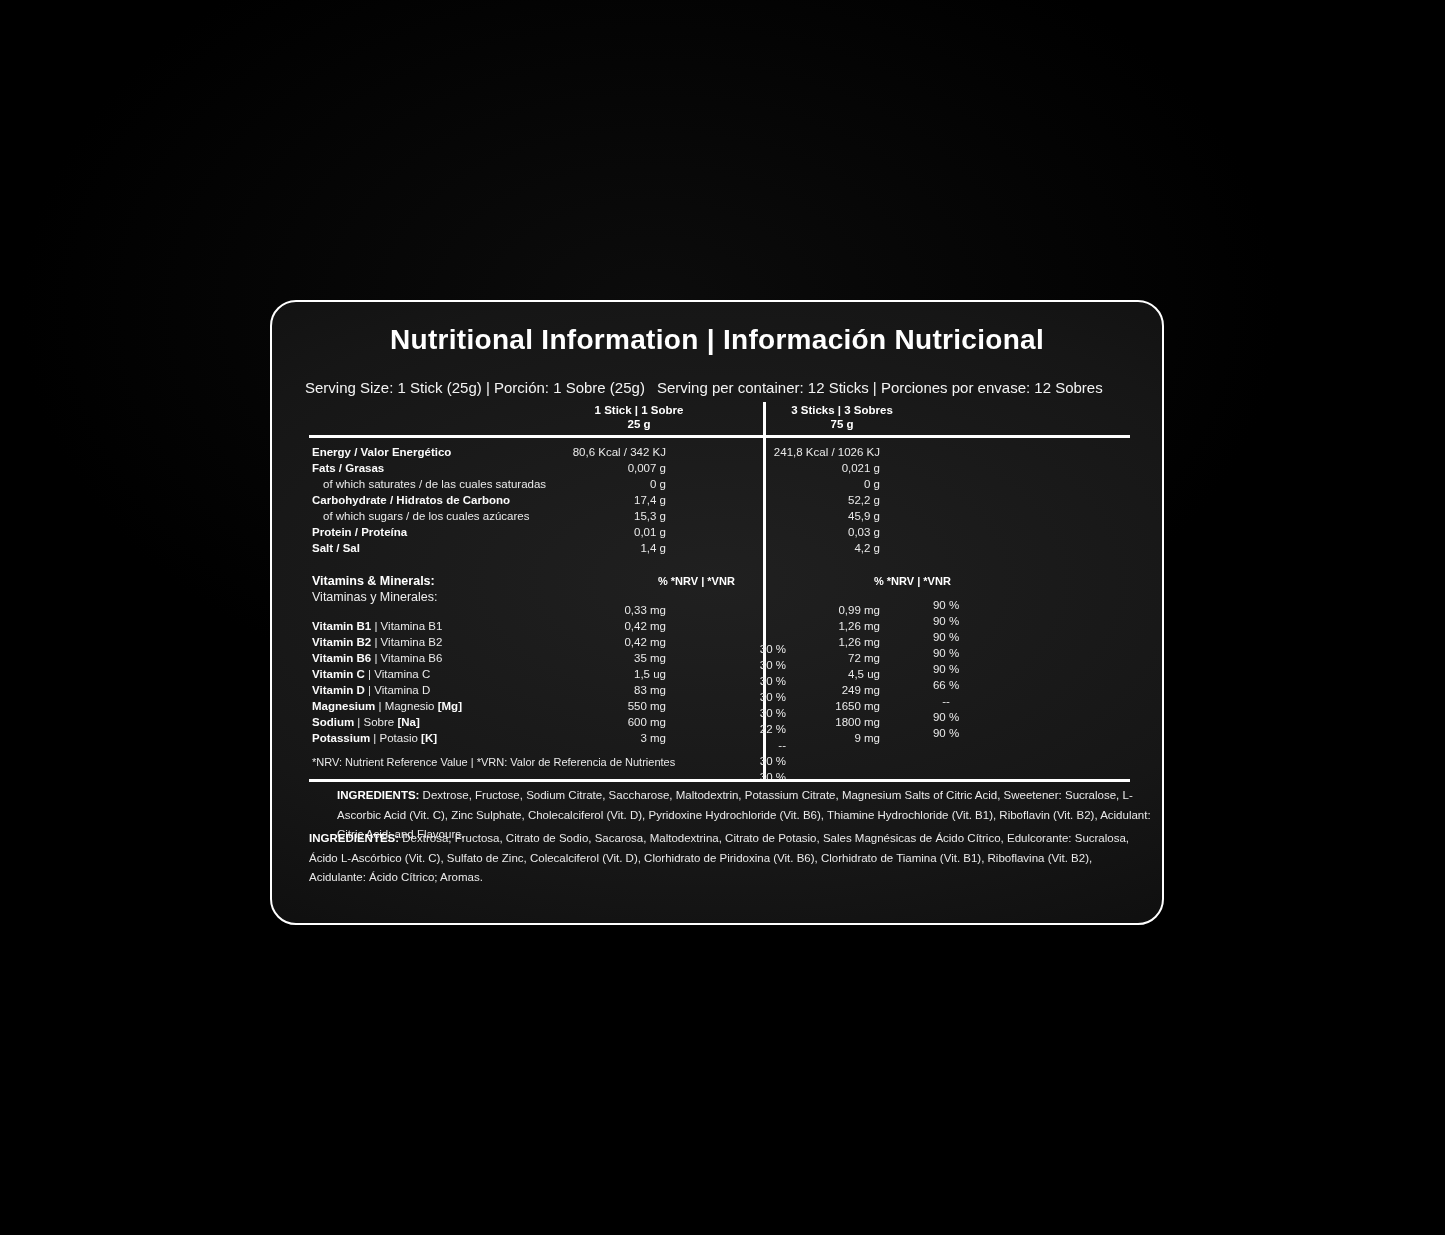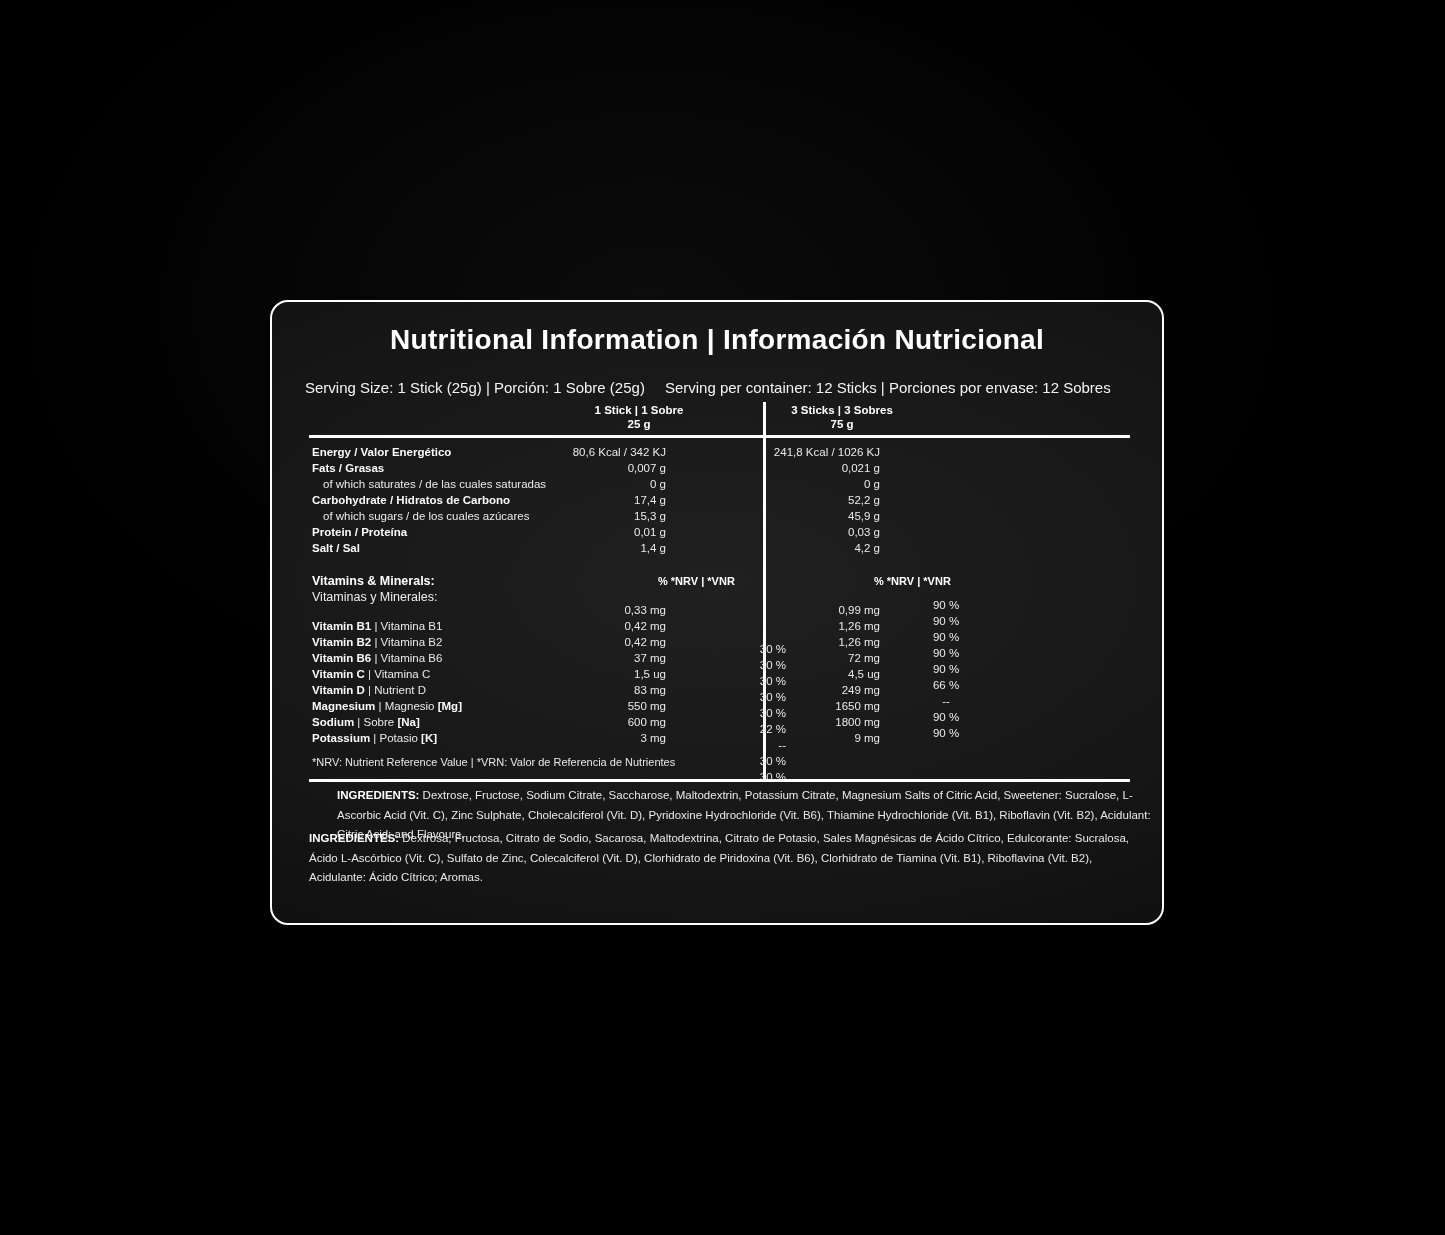--- a/index.html
+++ b/index.html
@@ -6,31 +6,31 @@
   body{
     width:1445px;height:1235px;overflow:hidden;
     background:#000 radial-gradient(900px 600px at 45% 25%, #0c0c0c 0%, #000 70%);
     font-family:"Liberation Sans", sans-serif;
     color:#efefef;
     -webkit-font-smoothing:antialiased;
   }
   .panel{
     position:absolute;left:270px;top:300px;width:894px;height:625px;
     box-sizing:border-box;
-    border:2.5px solid #fff;border-radius:18px;
+    border:2.5px solid #fff;border-radius:26px;
     background:radial-gradient(ellipse 115% 85% at 50% 45%, #202020 0%, #161616 55%, #090909 100%);
   }
   .title{
     position:absolute;top:22px;left:0;right:0;text-align:center;
     font-size:28px;font-weight:bold;color:#fff;letter-spacing:.3px;white-space:nowrap;
   }
   .serving{
     position:absolute;top:77px;left:33px;font-size:15px;white-space:nowrap;color:#f4f4f4;
   }
-  .serving .seg1{margin-right:20px;}
+  .serving .seg1{margin-right:12px;}
   .colhead{
     position:absolute;top:101px;width:200px;text-align:center;
     font-weight:bold;font-size:11.5px;line-height:14px;color:#fff;white-space:nowrap;
   }
   .colhead.c1{left:267px;}
   .colhead.c2{left:470px;}
   .vdiv{position:absolute;left:491px;top:100px;width:3px;height:379px;background:#fff;}
   .hline{position:absolute;left:37px;width:821px;height:3px;background:#fff;}
   .hline.h1{top:133px;}
   .hline.h2{top:477px;}
@@ -145,34 +145,34 @@
     </div>
     <div class="vrow">
       <span class="vlab"><b>Vitamin B2</b><span> | Vitamina B2</span><b></b></span>
       <span class="vv1">0,42 mg</span>
       <span class="vp1">30 %</span>
       <span class="vv2">1,26 mg</span>
       <span class="vp2">90 %</span>
     </div>
     <div class="vrow">
       <span class="vlab"><b>Vitamin B6</b><span> | Vitamina B6</span><b></b></span>
-      <span class="vv1">37 mg</span>
+      <span class="vv1">35 mg</span>
       <span class="vp1">30 %</span>
       <span class="vv2">72 mg</span>
       <span class="vp2">90 %</span>
     </div>
     <div class="vrow">
       <span class="vlab"><b>Vitamin C</b><span> | Vitamina C</span><b></b></span>
       <span class="vv1">1,5 ug</span>
       <span class="vp1">30 %</span>
       <span class="vv2">4,5 ug</span>
       <span class="vp2">90 %</span>
     </div>
     <div class="vrow">
-      <span class="vlab"><b>Vitamin D</b><span> | Nutrient D</span><b></b></span>
+      <span class="vlab"><b>Vitamin D</b><span> | Vitamina D</span><b></b></span>
       <span class="vv1">83 mg</span>
       <span class="vp1">22 %</span>
       <span class="vv2">249 mg</span>
       <span class="vp2">66 %</span>
     </div>
     <div class="vrow">
       <span class="vlab"><b>Magnesium</b><span> | Magnesio </span><b>[Mg]</b></span>
       <span class="vv1">550 mg</span>
       <span class="vp1">--</span>
       <span class="vv2">1650 mg</span>

